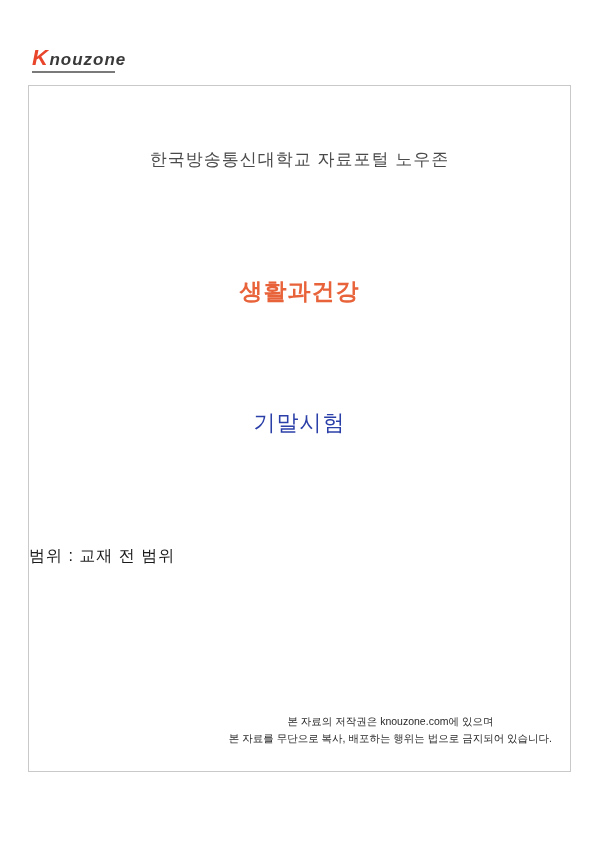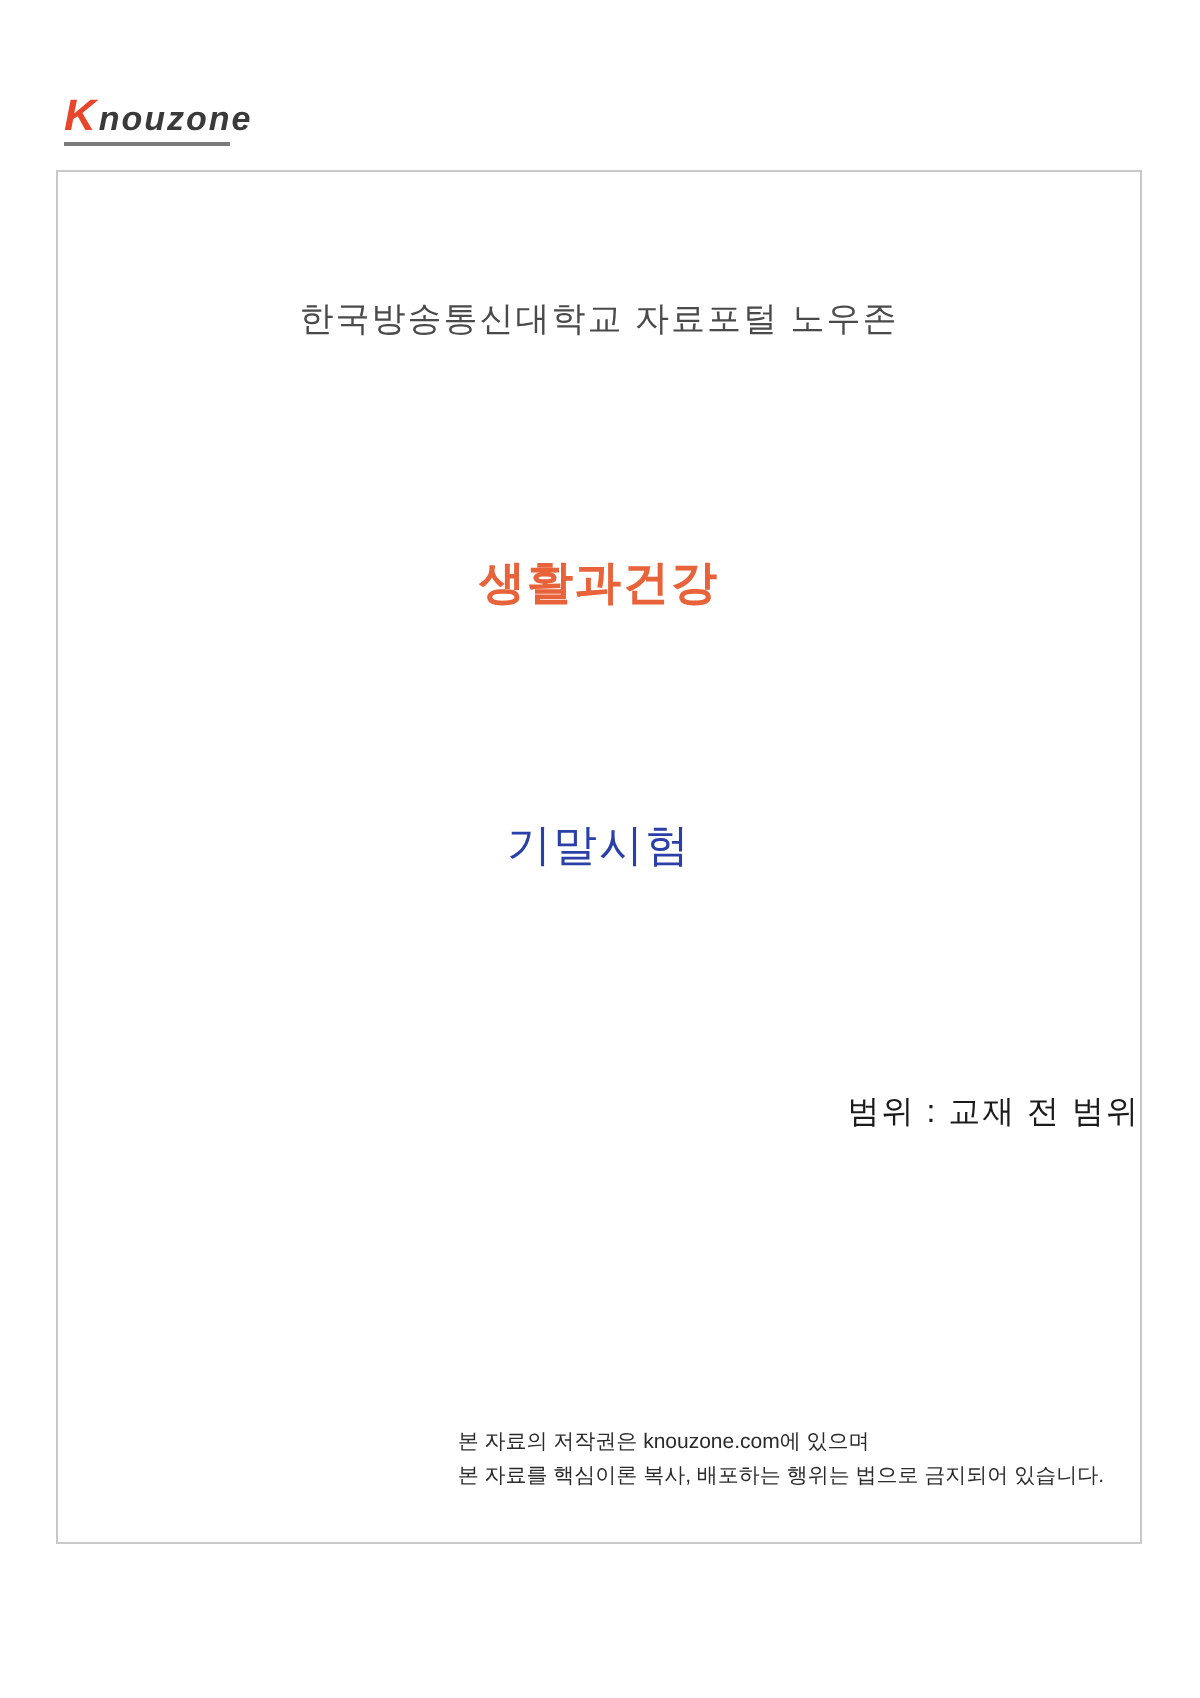--- a/index.html
+++ b/index.html
@@ -112,31 +112,31 @@
     text-align: center;
     color: #2b3fa8;
     font-size: 22px;
     letter-spacing: 0.5px;
   }
 
   .scope {
     position: absolute;
     top: 460px;
     width: 100%;
-    text-align: right;
+    text-align: left;
     color: #1a1a1a;
     font-size: 16px;
     letter-spacing: 1px;
   }
 
   .copyright {
     position: absolute;
     right: 18px;
     bottom: 25px;
-    text-align: left;
+    text-align: center;
     color: #2a2a2a;
     font-size: 10.5px;
     line-height: 1.55;
   }
 </style>
 </head>
 <body>
 
 <div class="page">
 
@@ -151,17 +151,17 @@
     <div class="head-line l1">한국방송통신대학교  자료포털  노우존</div>
 
     <div class="title-main">생활과건강</div>
 
     <div class="subtitle-1">기말시험</div>
 
     <div class="scope">범위 :  교재 전 범위</div>
 
     <div class="copyright">
       <div>본 자료의 저작권은 knouzone.com에 있으며</div>
-      <div>본 자료를 핵심이론 복사, 배포하는 행위는 법으로 금지되어 있습니다.</div>
+      <div>본 자료를 무단으로 복사, 배포하는 행위는 법으로 금지되어 있습니다.</div>
     </div>
 
   </div>
 </div>
 
 </body></html>

